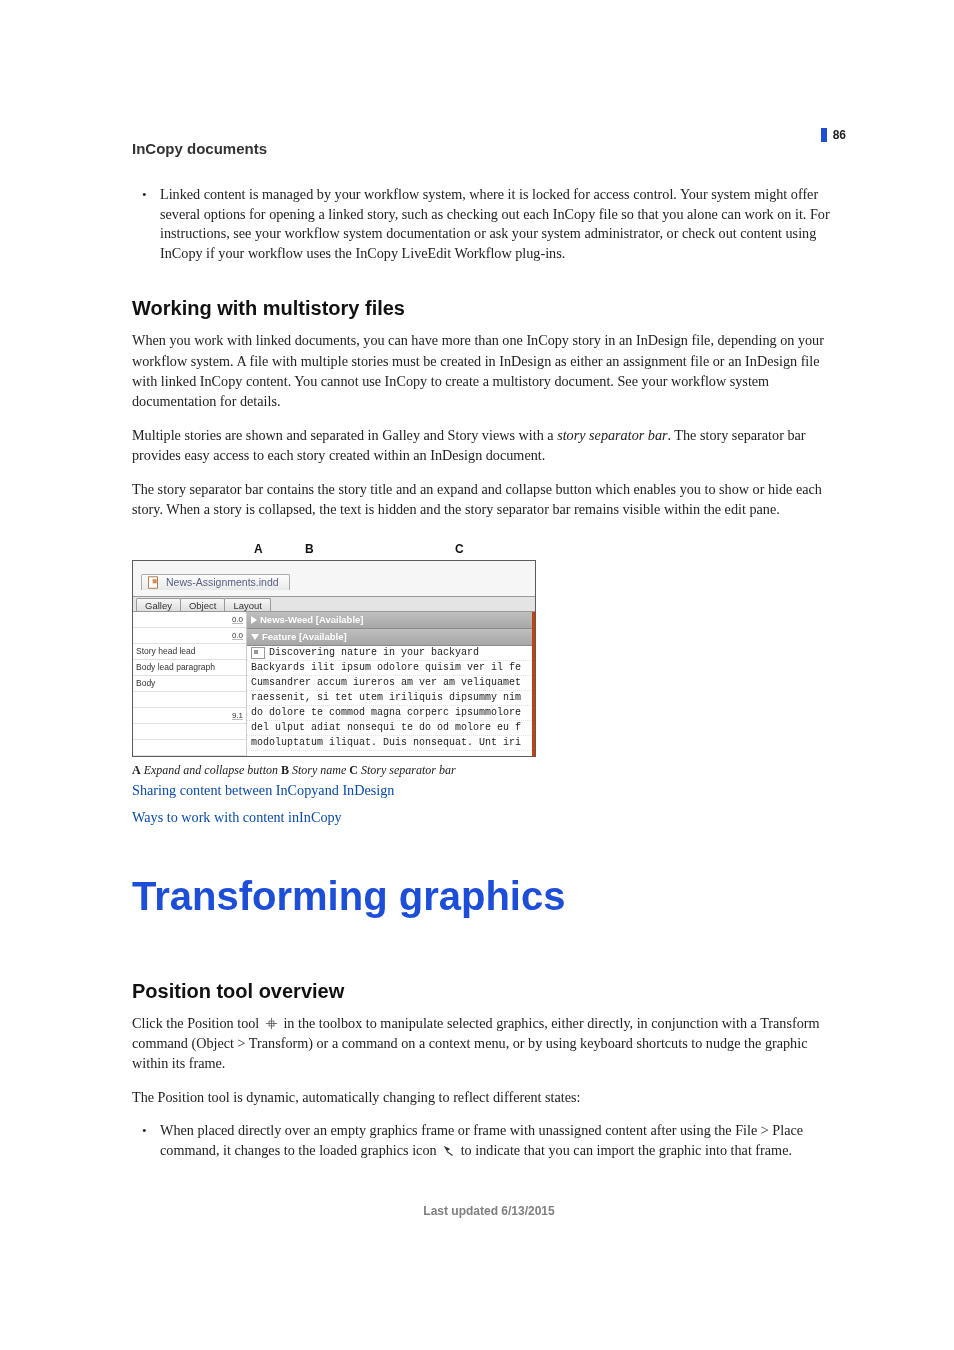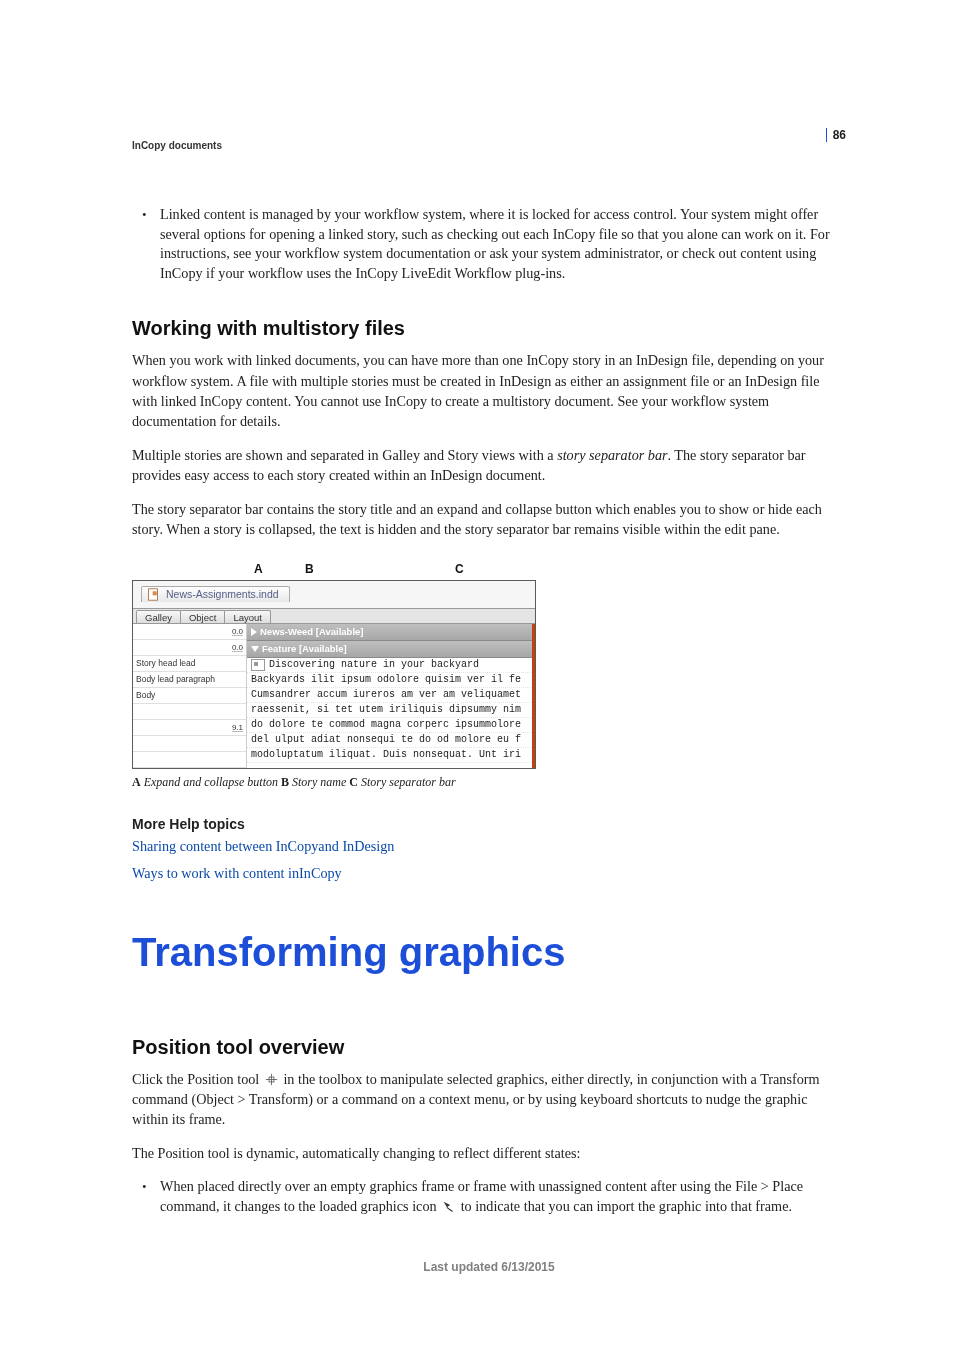--- a/index.html
+++ b/index.html
@@ -14,30 +14,30 @@
     padding: 140px 108px 40px 132px;
     position: relative;
   }
   .page-number {
     position: absolute;
     top: 128px;
     right: 108px;
     font-family: "Myriad Pro", "Segoe UI", Arial, sans-serif;
     font-weight: 700;
     font-size: 12px;
-    border-left: 1px solid #1d4ed8;
+    border-left: 6px solid #1d4ed8;
     padding-left: 6px;
     line-height: 14px;
   }
   .running-head {
     font-family: "Myriad Pro", "Segoe UI", Arial, sans-serif;
     font-weight: 700;
-    font-size: 10px;
+    font-size: 15px;
     color: #333;
-    margin-bottom: 54px;
+    margin-bottom: 28px;
   }
   ul.body-list {
     list-style: none;
     padding: 0;
     margin: 0 0 28px 0;
   }
   ul.body-list > li {
     position: relative;
     padding-left: 28px;
     font-size: 14.2px;
@@ -82,20 +82,21 @@
     font-weight: 700;
     font-size: 12px;
     color: #111;
   }
   .fig-callouts span { position: absolute; top: 0; }
   .callA { left: 122px; }
   .callB { left: 173px; }
   .callC { left: 323px; }
   .doc-tab {
     padding: 5px 8px 3px 8px;
+    margin-top: 8px;
   }
   .doc-tab-inner {
     display: inline-flex;
     align-items: center;
     gap: 4px;
     border: 1px solid #aaa;
     border-bottom: none;
     background: linear-gradient(#fefefe,#e8e8e8);
     padding: 1px 10px 1px 3px;
     font-size: 10.5px;
@@ -356,21 +357,20 @@
               <span>modoluptatum iliquat. Duis nonsequat. Unt iri</span>
             </div>
         </div>
       </div>
     </div>
     <div class="caption">
       <span class="cb">A</span><span> Expand and collapse button  </span><span class="cb">B</span><span> Story name  </span><span class="cb">C</span><span> Story separator bar</span>
     </div>
   </div>
 
-  <h3 class="more-help">More Help topics</h3>
   <a class="link" href="#">Sharing content between InCopyand InDesign</a>
   <a class="link" href="#">Ways to work with content inInCopy</a>
 
   <h1 class="chapter">Transforming graphics</h1>
 
   <h2 class="section">Position tool overview</h2>
   <p class="body">
     <span>Click the Position tool </span><svg class="sub-icon" viewBox="0 0 16 16">
         <path d="M8 1 L8 15 M1 8 L15 8" stroke="#555" stroke-width="1"></path>
         <rect x="5" y="5" width="6" height="6" fill="none" stroke="#555"></rect>

